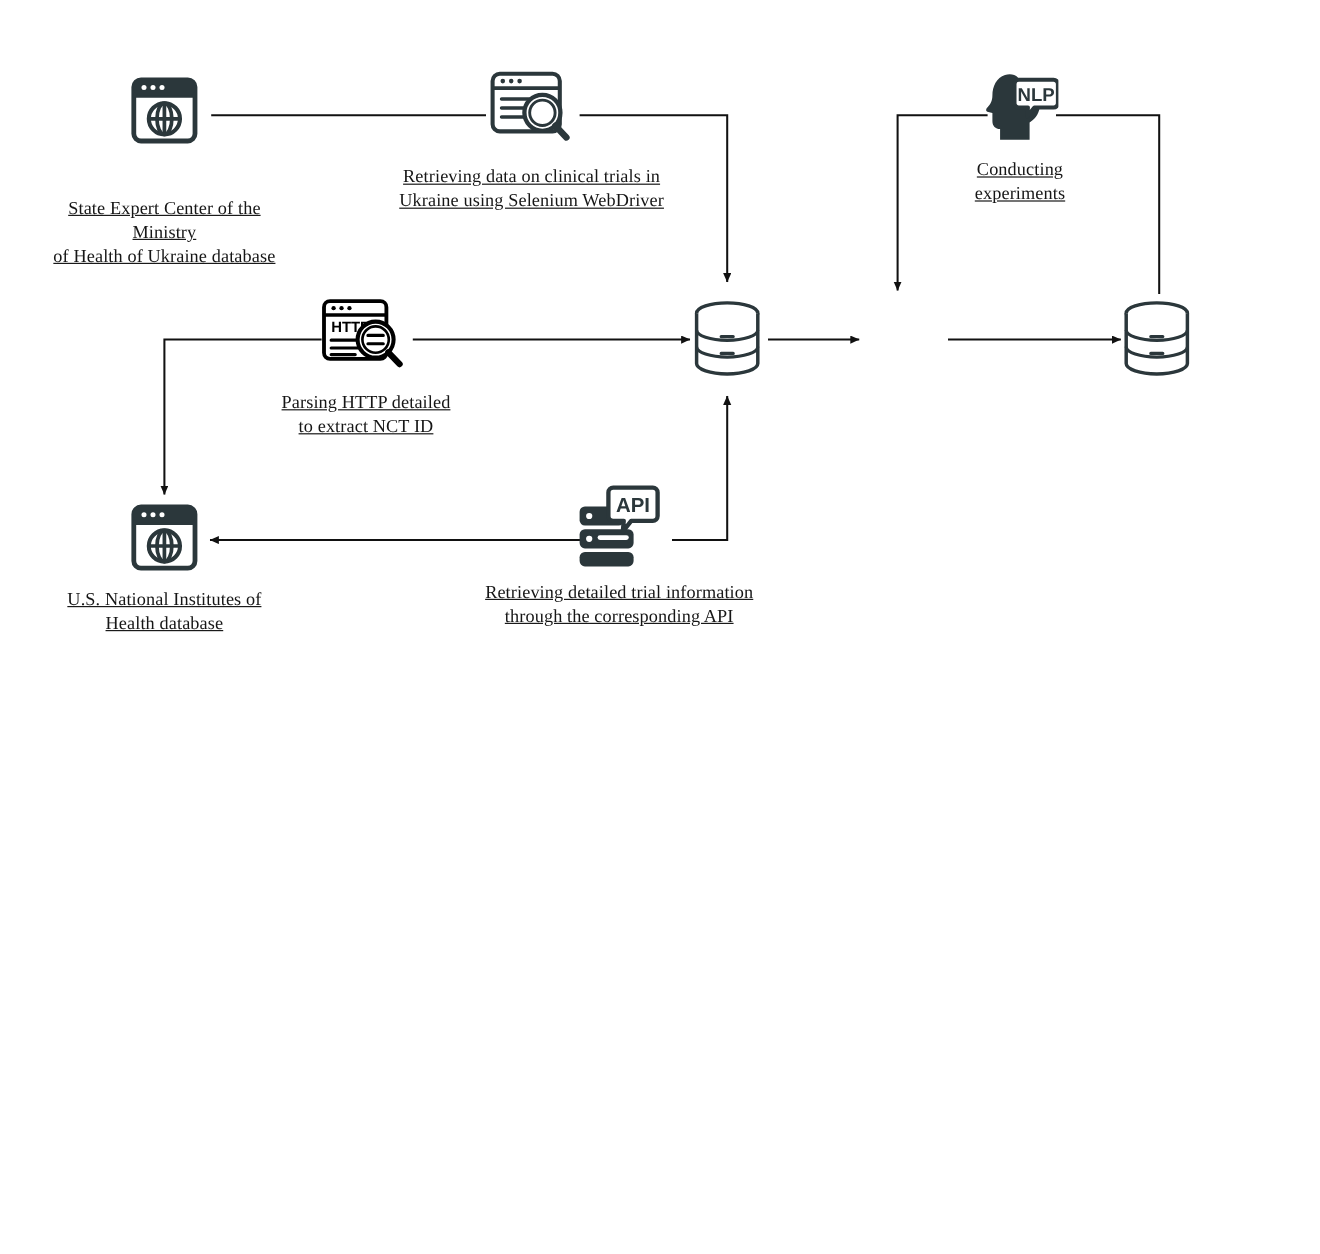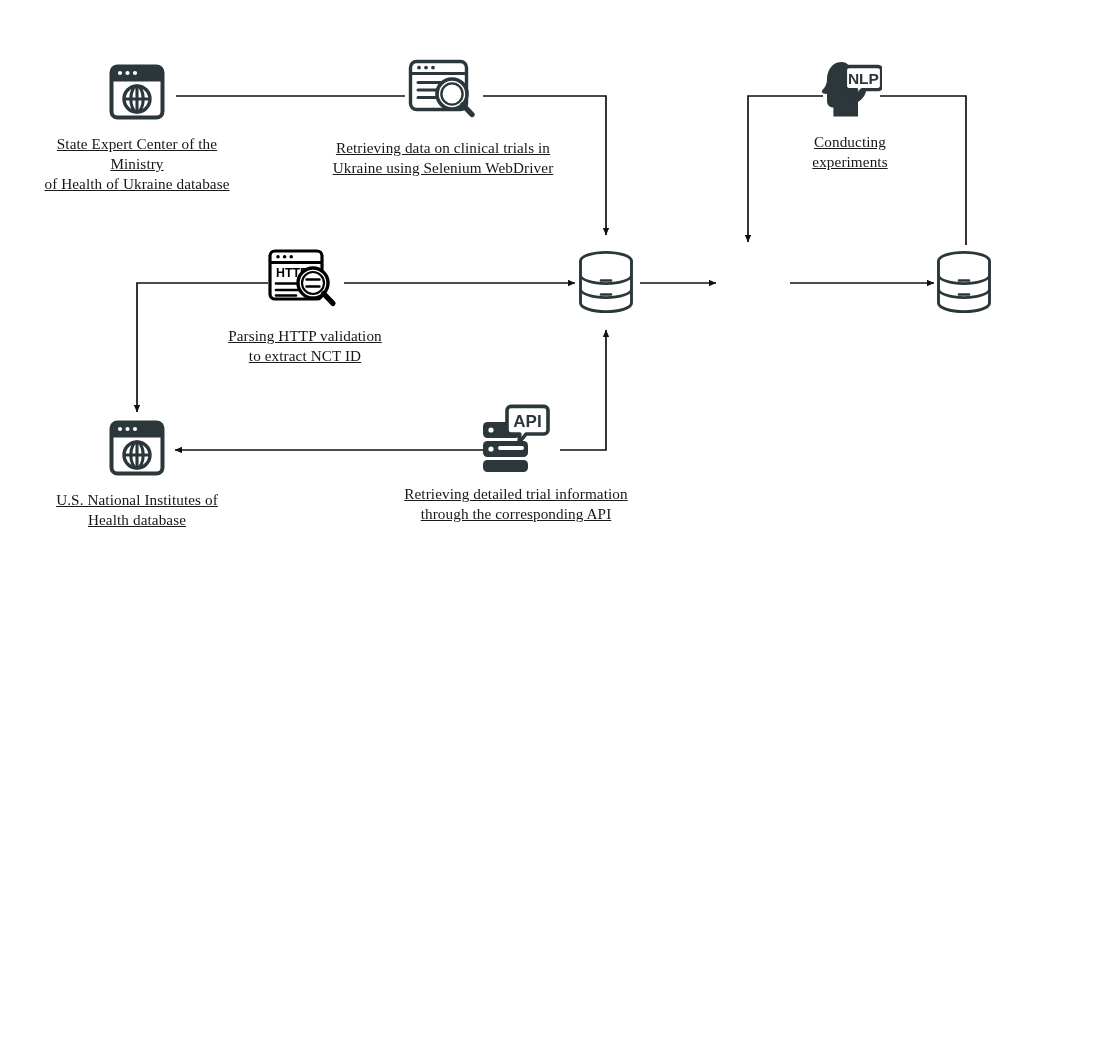--- a/index.html
+++ b/index.html
@@ -77,21 +77,21 @@
       <path d="M640,283 L716,283" marker-end="url(#arw)"></path>
 
       <path d="M790,283 L934,283" marker-end="url(#arw)"></path>
 
       <path d="M489,450 L175,450" marker-end="url(#arw)"></path>
 
       <path d="M560,450 L606,450 L606,330" marker-end="url(#arw)"></path>
     </g>
   </svg>
 
-  <div class="node" style="left:37px; top:62px; width:200px;">
+  <div class="node" style="left:37px; top:62px; width:200px;gap:30px;">
     <span class="icon-box">
       <svg width="60" height="62" viewBox="0 0 60 62">
         <rect x="4.5" y="4.5" width="51" height="51" rx="6" ry="6" fill="none" stroke="#2b373b" stroke-width="4"></rect>
         <path d="M4.5,17.5 L55.5,17.5" stroke="#2b373b" stroke-width="4" fill="none"></path>
         <rect x="4.5" y="4.5" width="51" height="13" rx="5" ry="5" fill="#2b373b"></rect>
         <circle cx="13" cy="11" r="2.1" fill="#ffffff"></circle>
         <circle cx="20.5" cy="11" r="2.1" fill="#ffffff"></circle>
         <circle cx="28" cy="11" r="2.1" fill="#ffffff"></circle>
         <circle cx="30" cy="37" r="13" fill="none" stroke="#2b373b" stroke-width="3.4"></circle>
         <path d="M30,24 L30,50 M17,37 L43,37" stroke="#2b373b" stroke-width="3.1"></path>
@@ -147,21 +147,21 @@
         <circle cx="17.6" cy="8.8" r="1.8" fill="#000000"></circle>
         <circle cx="24.2" cy="8.8" r="1.8" fill="#000000"></circle>
         <text x="9" y="28.5" font-family="'Liberation Sans', sans-serif" font-size="12.4" font-weight="bold" fill="#000000">HTTPS</text>
         <path d="M9,35.5 L36,35.5 M9,42 L33,42 M9,47.5 L29,47.5" stroke="#000000" stroke-width="2.7" stroke-linecap="round"></path>
         <circle cx="46" cy="35" r="15" fill="#ffffff" stroke="#000000" stroke-width="3.4"></circle>
         <circle cx="46" cy="35" r="11" fill="#ffffff" stroke="#000000" stroke-width="2.2"></circle>
         <path d="M39.6,31.5 L52.4,31.5 M39.6,38.5 L52.4,38.5" stroke="#000000" stroke-width="2.6" stroke-linecap="round"></path>
         <path d="M56.6,45.6 L66,55.4" stroke="#000000" stroke-width="5.2" stroke-linecap="round"></path>
       </svg>
     </span>
-    <span class="node-label">Parsing HTTP validation
+    <span class="node-label">Parsing HTTP detailed
 to extract NCT ID</span>
   </div>
 
   <div class="node" style="left:576px; top:249px; width:60px;">
     <span class="icon-box">
       <svg width="60" height="66" viewBox="0 0 60 66">
         <ellipse cx="30" cy="12" rx="25.5" ry="8.6" fill="#ffffff" stroke="#2b373b" stroke-width="2.9"></ellipse>
         <path d="M4.5,12 L4.5,54 A25.5,8.6 0 0 0 55.5,54 L55.5,12" fill="#ffffff" stroke="#2b373b" stroke-width="2.9"></path>
         <path d="M4.5,26 A25.5,8.6 0 0 0 55.5,26" fill="none" stroke="#2b373b" stroke-width="2.6"></path>
         <path d="M4.5,40 A25.5,8.6 0 0 0 55.5,40" fill="none" stroke="#2b373b" stroke-width="2.6"></path>

